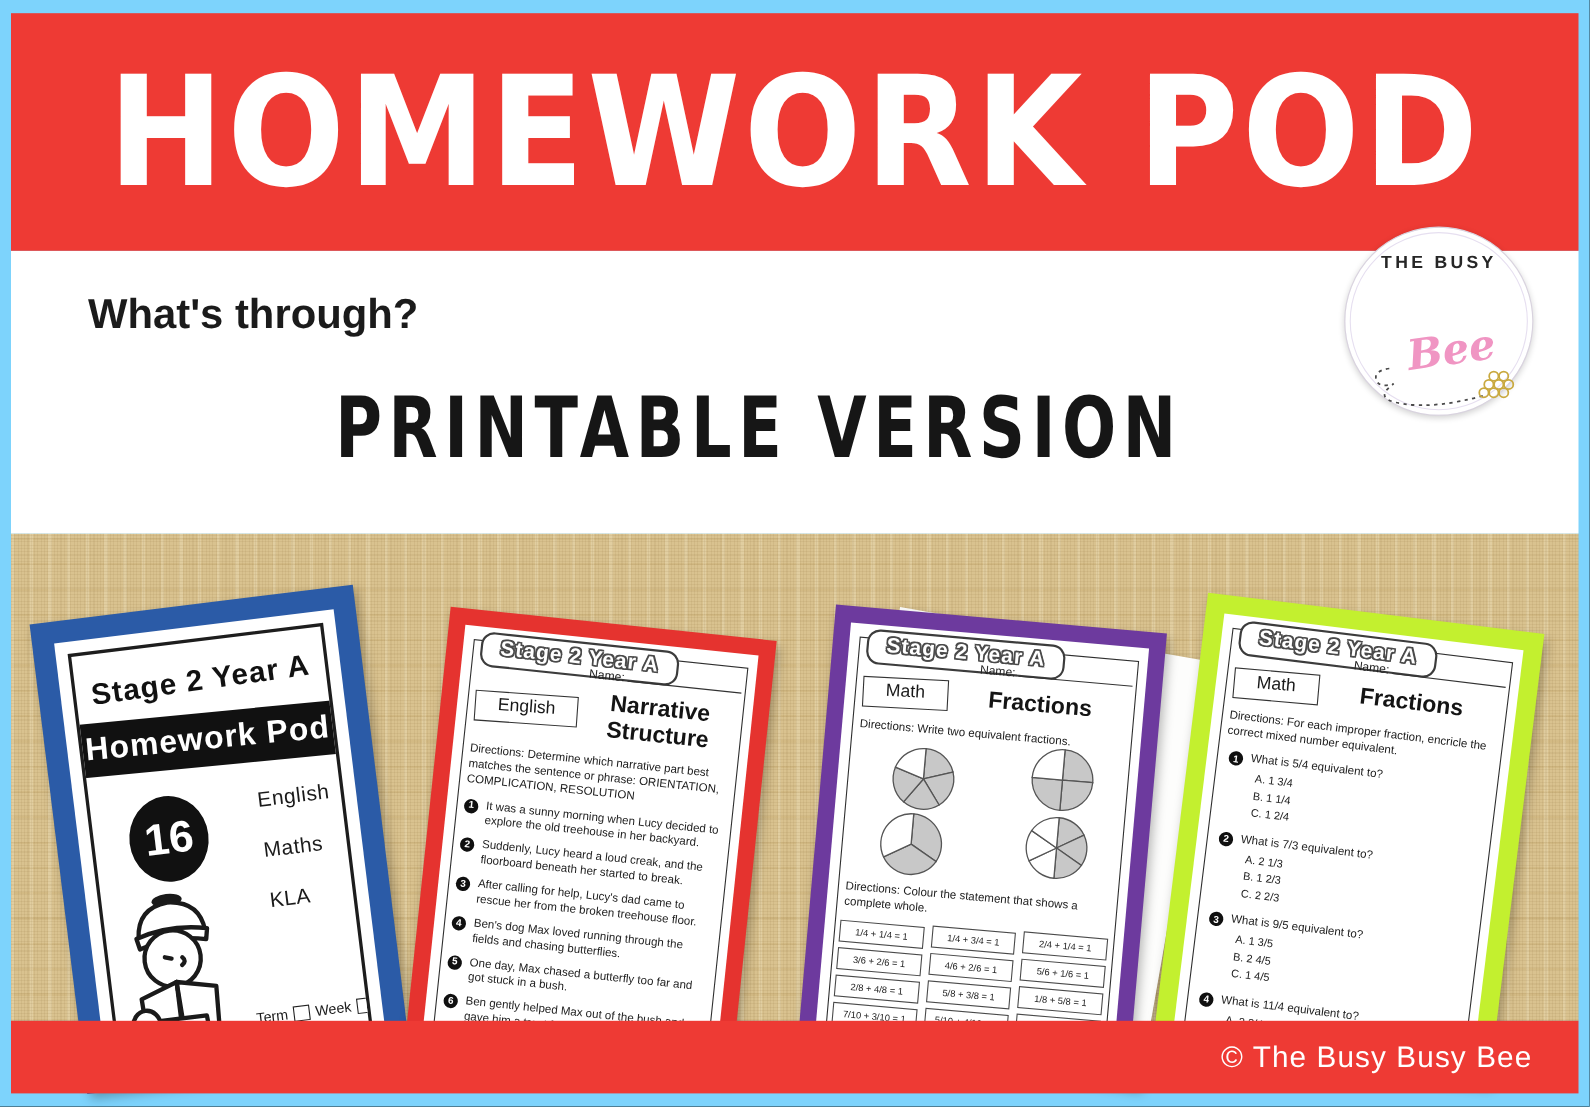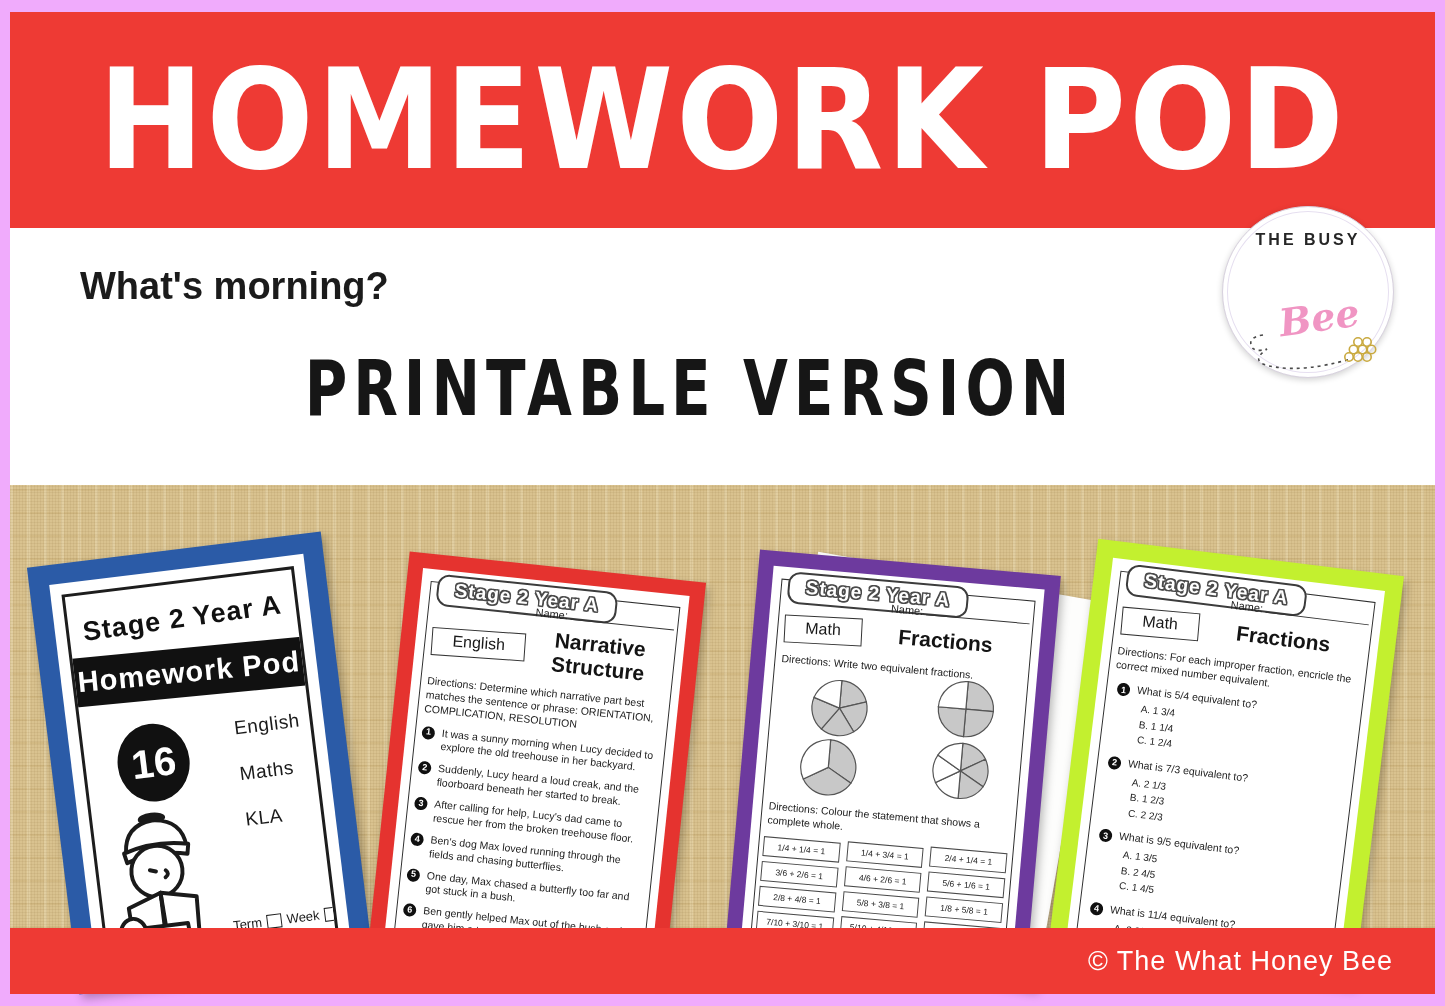--- a/index.html
+++ b/index.html
@@ -1,18 +1,18 @@
 <!DOCTYPE html>
 <html><head>
 <meta charset="utf-8">
 <style>
   * { box-sizing: border-box; margin: 0; padding: 0; }
   html,body { width:1445px; height:1006px; }
   body { font-family:"Liberation Sans", sans-serif; background:#0d0d0d; }
-  .stage { position:relative; width:1445px; height:1006px; background:#f0abfc; overflow:hidden; }
+  .stage { position:relative; width:1445px; height:1006px; background:#7dd3fc; overflow:hidden; }
 
   
   .band { position:absolute; left:10px; right:10px; }
   .band-header { top:12px; height:216px; background:#ee3a34; display:flex; align-items:center; justify-content:center; z-index:5;}
   .band-white  { top:228px; height:257px; background:#ffffff; z-index:4;}
   .band-tan    { top:485px; height:443px; z-index:1;
     background:
       repeating-linear-gradient(0deg,  rgba(139,109,56,.10) 0 1px, transparent 1px 3px),
       repeating-linear-gradient(90deg, rgba(139,109,56,.10) 0 1px, transparent 1px 3px),
       repeating-linear-gradient(90deg, rgba(255,248,222,.22) 0 3px, rgba(0,0,0,0) 3px 17px),
@@ -91,21 +91,21 @@
 </style>
 </head>
 <body>
 
 <div class="stage">
 
   <div class="band band-header">
     <div class="headline">HOMEWORK POD</div>
   </div>
   <div class="band band-white"></div>
-  <div class="whats-included">What's morning?</div>
+  <div class="whats-included">What's through?</div>
   <div class="printable">PRINTABLE VERSION</div>
 
   <div class="band band-tan"></div>
 
   <div class="card sheet-behind"></div>
 
   <div class="card card-cover">
     <div class="cover-page">
       <div class="cover-inner">
         <div class="cover-stage">Stage 2 Year A</div>
@@ -350,15 +350,15 @@
         <circle cx="124.5" cy="32.5" r="4.2"></circle>
           <circle cx="133.5" cy="32.5" r="4.2"></circle>
           <circle cx="142.5" cy="32.5" r="4.2"></circle>
         <circle cx="129" cy="25" r="4.2"></circle>
           <circle cx="138" cy="25" r="4.2"></circle>
       </g>
     </svg>
   </div>
 
   <div class="band band-footer">
-    <div class="copyright">© The What Honey Bee</div>
+    <div class="copyright">© The Busy Busy Bee</div>
   </div>
 </div>
 
 </body></html>

